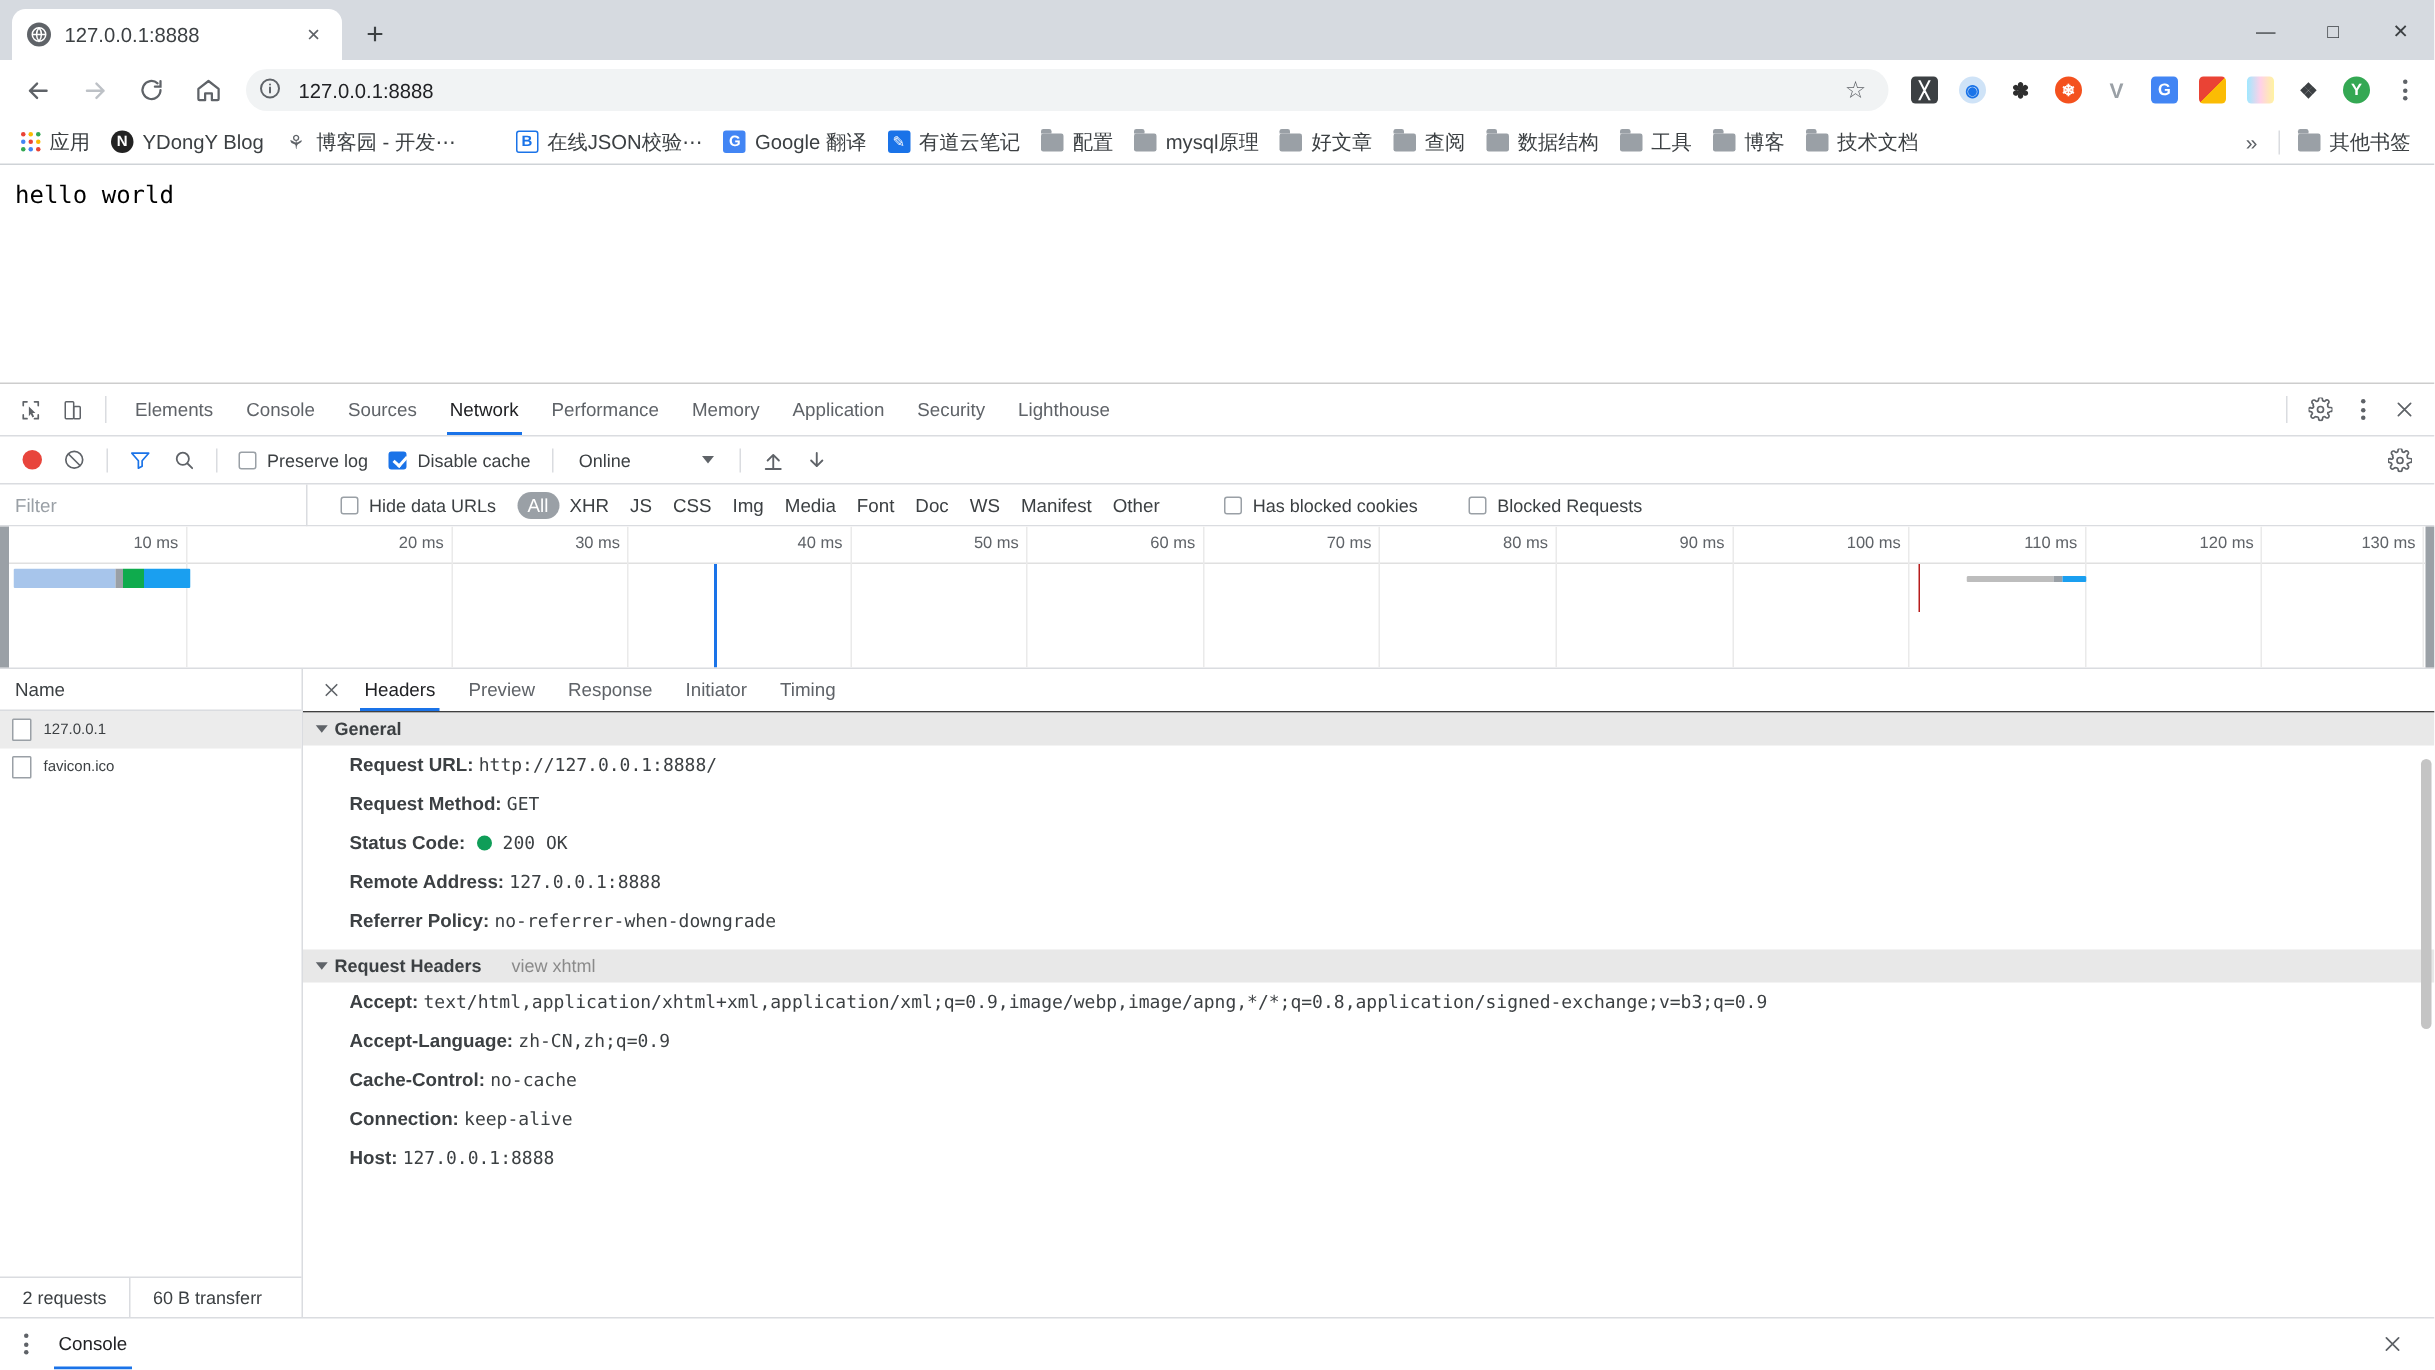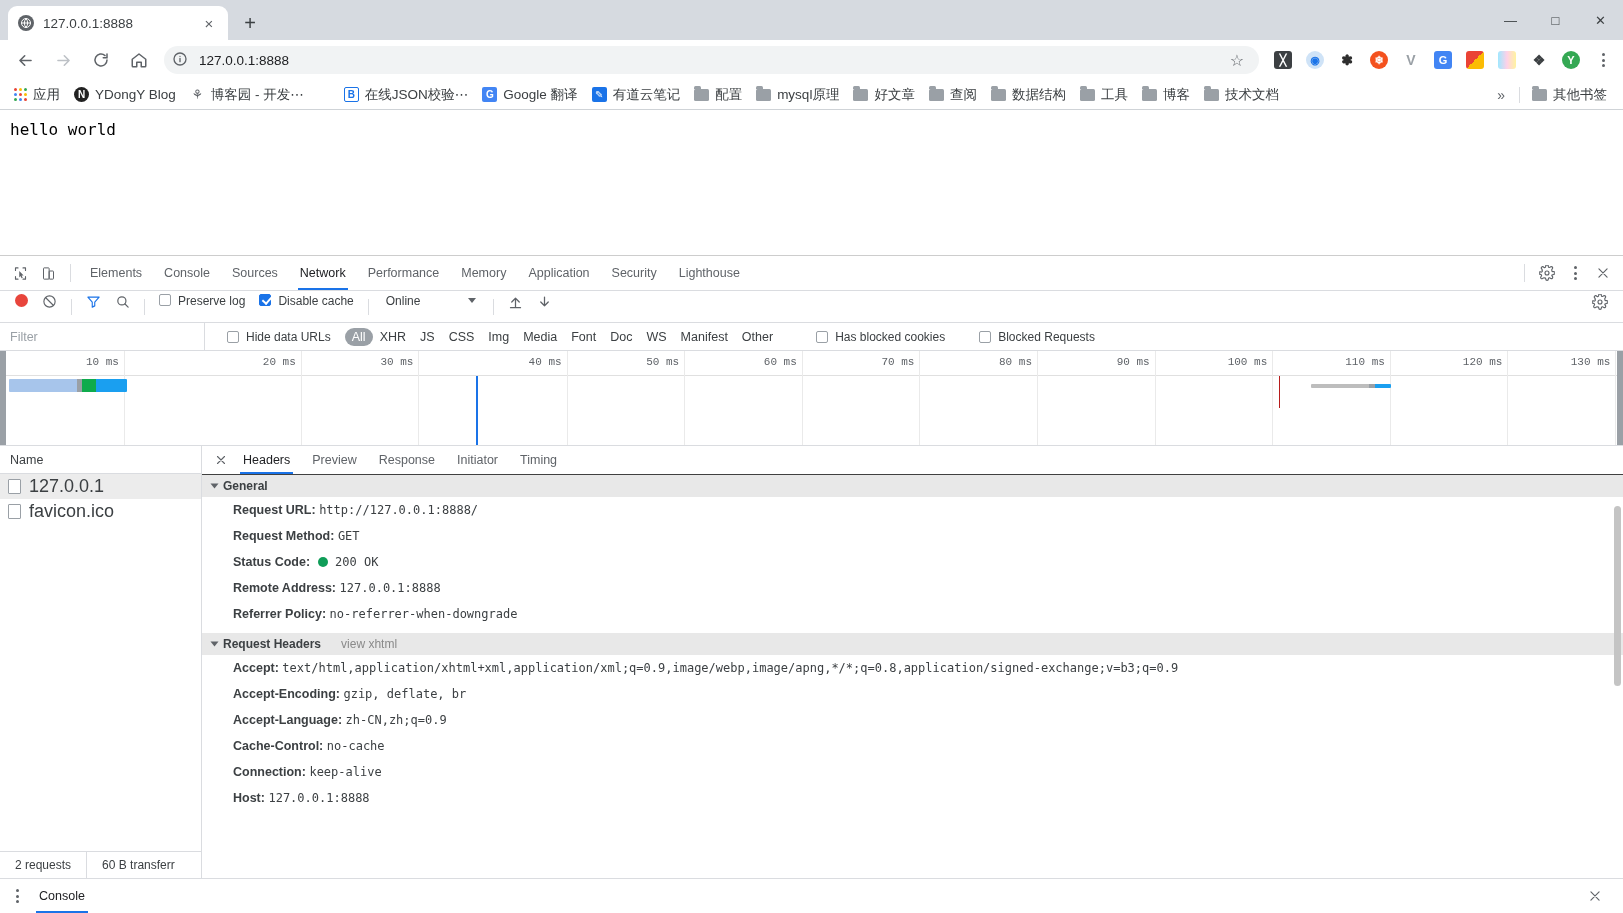--- a/index.html
+++ b/index.html
@@ -105,21 +105,21 @@
   .dt-tab { padding:0 11px; height:34px; display:flex; align-items:center; font-size:12.5px;
     color:#5f6368; position:relative; }
   .dt-tab.active { color:#202124; }
   .dt-tab.active:after { content:""; position:absolute; left:9px; right:9px; bottom:0;
     height:2px; background:#1a73e8; }
   .dt-tabbar-right { margin-left:auto; display:flex; align-items:center; padding-right:6px; }
 
   .dt-toolbar { height:32px; display:flex; align-items:center; border-bottom:1px solid #dadce0;
     flex:0 0 32px; padding:0 8px; }
   .rec-dot { width:13px; height:13px; border-radius:50%; background:#e8453c; }
-  .tb-item { display:flex; align-items:flex-start; height:26px; padding:0 7px; color:#5f6368; }
+  .tb-item { display:flex; align-items:center; height:26px; padding:0 7px; color:#5f6368; }
   .tb-sep { width:1px; height:16px; background:#dadce0; margin:0 7px; }
   .cbx { width:12px; height:12px; border:1px solid #9aa0a6; border-radius:2px; background:#fff;
     display:inline-block; vertical-align:middle; flex:0 0 12px; }
   .cbx.checked { background:#1a73e8; border-color:#1a73e8; position:relative; }
   .cbx.checked:after { content:""; position:absolute; left:3.5px; top:0.5px; width:3.5px; height:7px;
     border:solid #fff; border-width:0 2px 2px 0; transform:rotate(42deg); }
   .tb-label { margin-left:7px; font-size:12px; color:#3c4043; }
   .throttle { display:flex; align-items:center; width:90px; justify-content:space-between;
     font-size:12px; color:#3c4043; }
   .caret-d { width:0; height:0; border-left:4px solid transparent; border-right:4px solid transparent;
@@ -132,37 +132,37 @@
   .filterbox input { border:none; outline:none; font-size:12.5px; width:100%;
     font-family:"Liberation Sans", sans-serif; color:#14532d; background:transparent; }
   .filterbox input::placeholder { color:#9aa0a6; }
   .ftype { padding:0 7px; height:18px; display:flex; align-items:center; font-size:12.5px;
     color:#3c4043; border-radius:9px; }
   .ftype.sel { background:#9aa0a6; color:#fff; }
   .fchk { display:flex; align-items:center; padding:0 6px; margin-left:6px; }
 
   
   .dt-overview { height:95px; border-bottom:1px solid #dadce0; flex:0 0 95px;
-    display:flex; position:relative; background:#fff;font-family:Liberation Mono, monospace; }
+    display:flex; position:relative; background:#fff; }
   .ov-inner { flex:1; position:relative; overflow:hidden; }
   .ov-tick { position:absolute; top:0; bottom:0; width:1px; background:#eaeaea; }
   .ov-tick-label { position:absolute; top:5px; font-size:11px; color:#5f6368;
     transform:translateX(-100%); padding-right:5px; white-space:nowrap; }
   .ov-scroll-l { width:6px; background:#9aa0a6; flex:0 0 6px; }
   .ov-scroll-r { width:6px; background:#9aa0a6; flex:0 0 6px; }
   .ov-baseline { position:absolute; left:0; right:0; top:24px; height:1px; background:#e0e0e0; }
 
   
   .dt-body { flex:1 1 auto; display:flex; min-height:0; }
   .reqlist { width:202px; flex:0 0 202px; border-right:1px solid #dadce0;
     display:flex; flex-direction:column; min-height:0; }
   .reqlist-head { height:28px; display:flex; align-items:center; padding:0 10px;
     border-bottom:1px solid #dadce0; font-size:12.5px; color:#3c4043; flex:0 0 28px; }
   .reqlist-items { flex:1 1 auto; overflow:hidden; }
-  .reqrow { height:25px; display:flex; align-items:center; padding:0 8px; font-size:18px;
+  .reqrow { height:25px; display:flex; align-items:center; padding:0 8px; font-size:10px;
     color:#3c4043; }
   .reqrow.sel { background:#ececec; }
   .docicon { width:13px; height:15px; border:1px solid #9aa0a6; background:#fff;
     border-radius:1px; margin-right:8px; flex:0 0 13px; }
   .reqlist-foot { height:27px; border-top:1px solid #dadce0; display:flex; align-items:center;
     font-size:12px; color:#3c4043; flex:0 0 27px; }
   .foot-cell { padding:0 15px; height:100%; display:flex; align-items:center; }
   .foot-div { width:1px; height:100%; background:#dadce0; }
 
   .details { flex:1 1 auto; display:flex; flex-direction:column; min-width:0; min-height:0;
@@ -694,24 +694,20 @@
           <div class="sec-head" style="margin-top:6px">
             <span class="tri"></span>
             <span>Request Headers</span>
             <span class="viewsrc">view xhtml</span>
           </div>
           <div class="hrow">
             <span class="hname">Accept:</span>
             <span class="hval">text/html,application/xhtml+xml,application/xml;q=0.9,image/webp,image/apng,*/*;q=0.8,application/signed-exchange;v=b3;q=0.9</span>
           </div>
           <div class="hrow">
-            <span class="hname">Accept-Encoding:</span>
-            <span class="hval">gzip, deflate, br</span>
-          </div>
-          <div class="hrow">
             <span class="hname">Accept-Language:</span>
             <span class="hval">zh-CN,zh;q=0.9</span>
           </div>
           <div class="hrow">
             <span class="hname">Cache-Control:</span>
             <span class="hval">no-cache</span>
           </div>
           <div class="hrow">
             <span class="hname">Connection:</span>
             <span class="hval">keep-alive</span>

